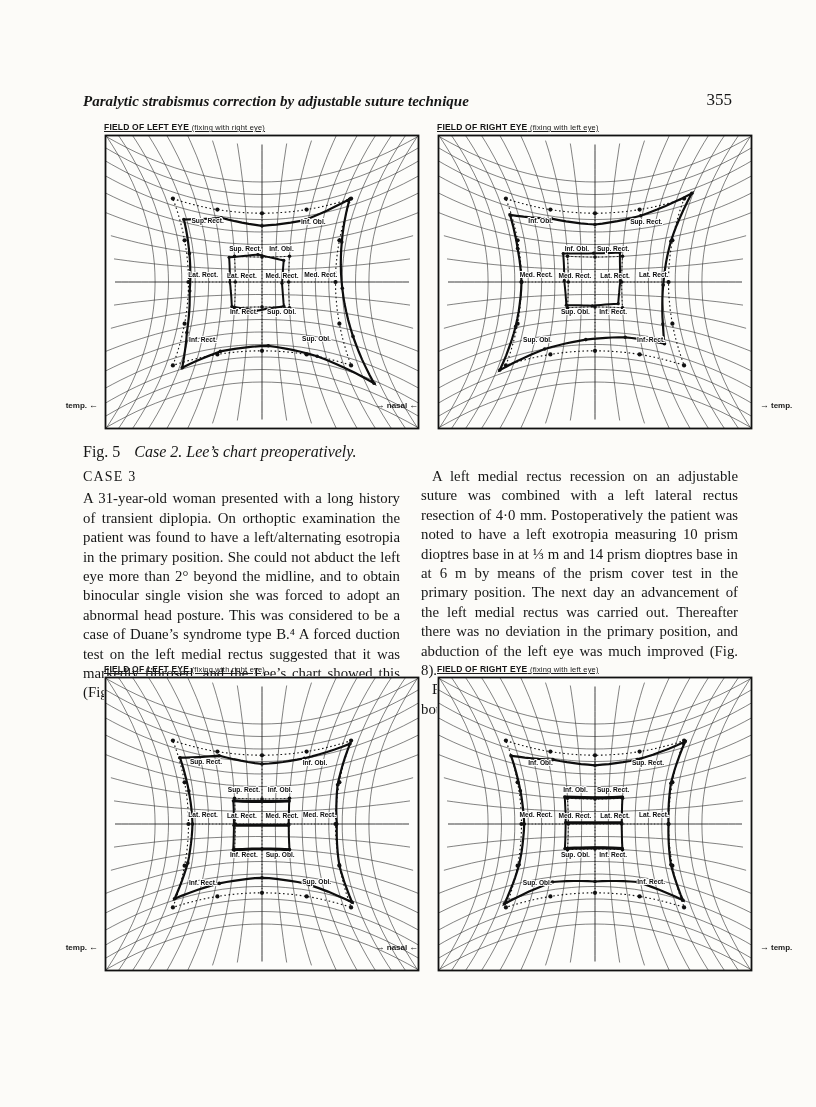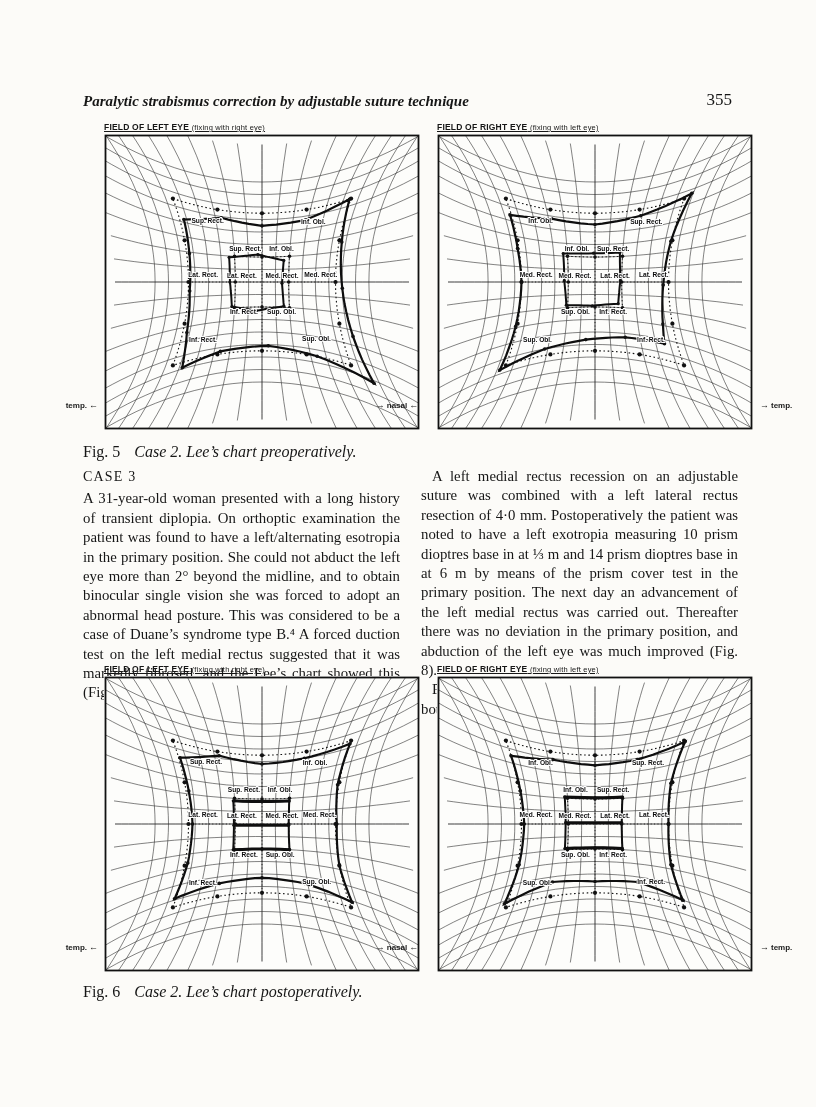--- a/index.html
+++ b/index.html
@@ -517,17 +517,14 @@
             <text x="176.2" y="180.9" text-anchor="middle" font-family="Liberation Sans, sans-serif" font-size="6.6" font-weight="bold" fill="#0d0d0d" stroke="#ffffff" stroke-width="2" paint-order="stroke">Inf. Rect.</text>
             <text x="100.3" y="208.6" text-anchor="middle" font-family="Liberation Sans, sans-serif" font-size="6.6" font-weight="bold" fill="#0d0d0d" stroke="#ffffff" stroke-width="2" paint-order="stroke">Sup. Obl.</text>
             <text x="214.2" y="208.3" text-anchor="middle" font-family="Liberation Sans, sans-serif" font-size="6.6" font-weight="bold" fill="#0d0d0d" stroke="#ffffff" stroke-width="2" paint-order="stroke">Inf. Rect.</text>
           </g>
           <rect x="1.5" y="1.5" width="313" height="293" fill="none" stroke="#111" stroke-width="1.8"></rect>
         </svg>
     </div>
     <span class="side-label" style="top:278px;left:758px;width:56px;text-align:left;"><span class="arr">→</span><span>temp.</span></span>
   </div>
 
-  <div class="figcap" style="top:983px;">
-    <span class="figlab">Fig. 6</span><span class="figtext">Case 2. Lee’s chart postoperatively.</span>
-  </div>
 
 </div>
 
 </body></html>

